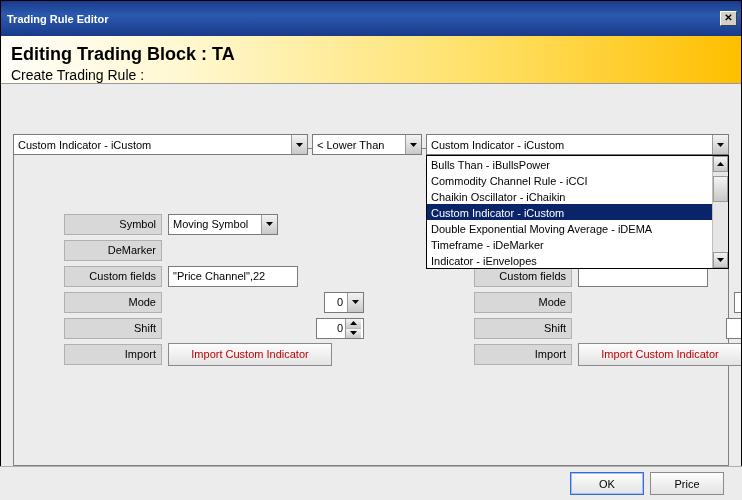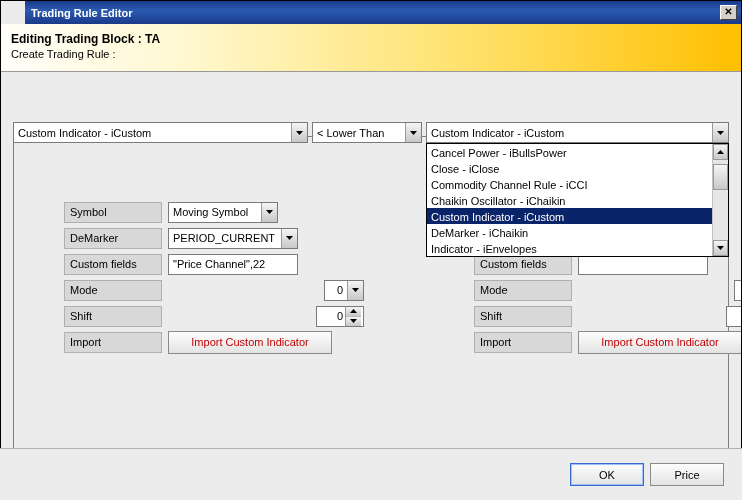--- a/index.html
+++ b/index.html
@@ -7,29 +7,28 @@
     margin: 0;
     font-family: Tahoma, Arial, sans-serif;
     font-size: 11px;
     background: #ececec;
     width: 742px;
     height: 500px;
     overflow: hidden;
     border: 1px solid #000;
   }
   .titlebar {
-    height: 23px;
+    height: 35px;
     background: linear-gradient(to bottom, #1a3a8a 0%, #2a5ab0 40%, #1a3a8a 100%);
     color: #fff;
     display: flex;
     align-items: center;
     padding: 0 4px 0 6px;
     font-weight: bold;
     justify-content: space-between;
-    margin-left: 24px;
   }
   .titlebar .title { font-size: 11px; }
   .close-btn {
     width: 17px; height: 15px;
     background: #d4d0c8;
     border: 1px solid #fff;
     border-right-color: #404040;
     border-bottom-color: #404040;
     color: #000;
     font-size: 10px; line-height: 12px;
@@ -37,22 +36,22 @@
     cursor: default;
     font-family: Arial;
   }
   .header-band {
     height: 48px;
     background: linear-gradient(to right, #fffef9 0%, #fff8d0 25%, #ffe066 65%, #ffbf00 100%);
     border-bottom: 1px solid #999;
     padding: 8px 10px 4px 10px;
     color: #000;
   }
-  .header-band .h1 { font-weight: bold; font-size: 12px; margin-bottom: 2px;}
-  .header-band .h2 { font-size: 11px; }
+  .header-band .h1 { font-weight: bold; font-size: 18px; margin-bottom: 2px;}
+  .header-band .h2 { font-size: 14px; }
   .work-area {
     position: relative;
     background: #ececec;
     height: 370px;
     margin-top: 24px;
   }
   .main-panel {
     position: absolute;
     left: 12px; right: 12px; top: 40px; bottom: 12px;
     border: 1px solid #808080;
@@ -143,20 +142,21 @@
     height: 22px;
   }
   .row .lbl {
     width: 98px;
     height: 21px;
     background: #d8d8d8;
     border: 1px solid #b0b0b0;
     padding: 3px 5px;
     font-size: 11px;
     margin-right: 6px;
+    text-align: right;
   }
   .row .ctrl { flex: 1; display:flex; }
   .text-input {
     height: 21px;
     background: #fff;
     border: 1px solid #7a7a7a;
     padding: 0 4px;
     font-size: 11px;
     font-family: inherit;
   }
@@ -179,21 +179,21 @@
     border: 1px solid #8a8a8a;
     color: #c00000;
     font-size: 11px;
     font-family: inherit;
     cursor: default;
     padding: 0;
   }
   .footer {
     position:absolute;
     left:0;right:0;bottom:0;
-    height:52px;
+    height:34px;
     border-top:1px solid #b0b0b0;
     background:#ececec;
     display:flex;
     align-items:center;
     justify-content:flex-end;
     padding-right:18px;
     gap:6px;
   }
   .footer button{
     height:23px;width:74px;
@@ -259,30 +259,20 @@
             <div class="drop">
                 <svg viewBox="0 0 7 4">
                   <polygon points="0,0 7,0 3.5,4" fill="#000"></polygon>
                 </svg>
               </div>
           </div>
         </div>
       </div>
       <div class="row">
         <div class="lbl">DeMarker</div>
-        <div class="ctrl">
-          <div class="combo" style="width:130px">
-            <div class="val">PERIOD_CURRENT</div>
-            <div class="drop">
-                <svg viewBox="0 0 7 4">
-                  <polygon points="0,0 7,0 3.5,4" fill="#000"></polygon>
-                </svg>
-              </div>
-          </div>
-        </div>
       </div>
       <div class="row">
         <div class="lbl">Custom fields</div>
         <div class="ctrl">
           <input class="text-input" style="width: 130px;" value="&quot;Price Channel&quot;,22">
         </div>
       </div>
       <div class="row">
         <div class="lbl">Mode</div>
         <div class="ctrl" style="justify-content:flex-end;width:130px">
@@ -355,26 +345,26 @@
         <div class="ctrl">
           <button class="btn-import">Import Custom Indicator</button>
         </div>
       </div>
     </div>
 
   </div>
 
   <div class="dropdown-list">
     <div class="items" id="dd-items">
-        <div class="item">Cancel Power - iBullsPower</div>
-        <div class="item">Close - iClose</div>
+        <div class="item">Bulls Than - iBullsPower</div>
         <div class="item">Commodity Channel Rule - iCCI</div>
         <div class="item">Chaikin Oscillator - iChaikin</div>
         <div class="item selected">Custom Indicator - iCustom</div>
-        <div class="item">DeMarker - iChaikin</div>
+        <div class="item">Double Exponential Moving Average - iDEMA</div>
+        <div class="item">Timeframe - iDeMarker</div>
         <div class="item">Indicator - iEnvelopes</div>
       </div>
     <div class="scroll">
       <div>
         <div class="btn">
             <svg viewBox="0 0 7 4">
               <polygon points="3.5,0 7,4 0,4" fill="#000"></polygon>
             </svg>
           </div>
         <div class="thumb"></div>

